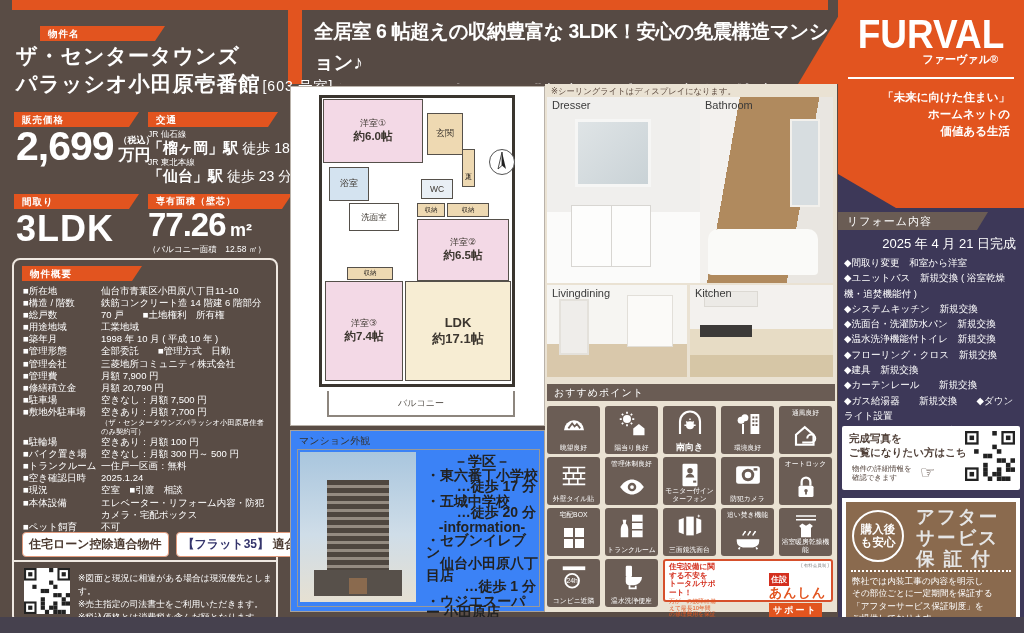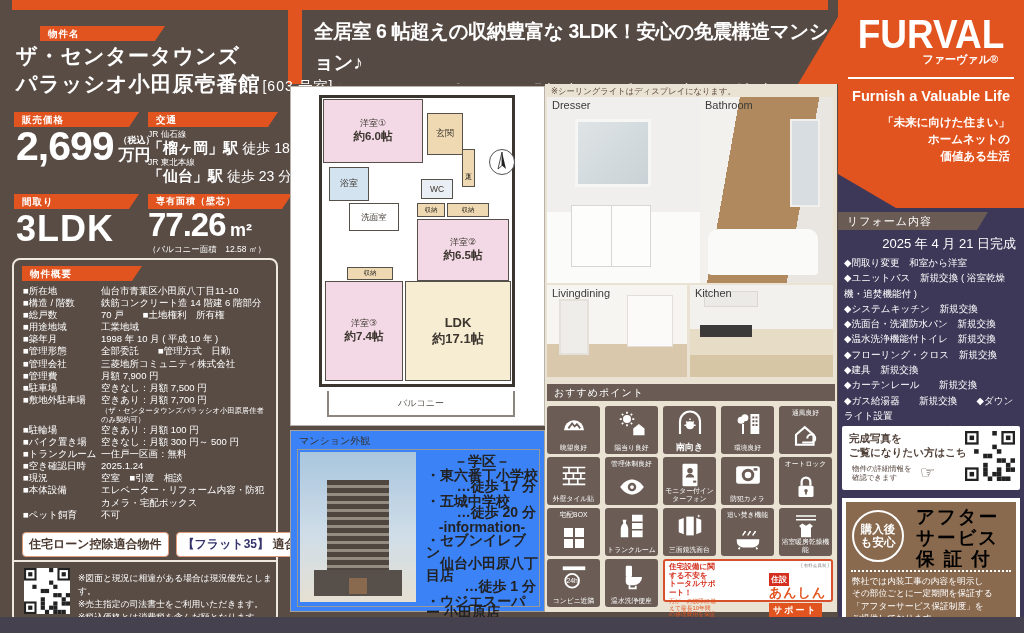--- a/index.html
+++ b/index.html
@@ -127,21 +127,21 @@
   #reform-date{position:absolute;right:8px;top:27px;color:#fff;font-size:13px;}
   #reform-items{position:absolute;left:6px;top:47px;width:176px;color:#fff;font-size:9.6px;line-height:15.3px;}
   #photoqr-box{position:absolute;left:4px;top:218px;width:178px;height:64px;background:#fff;border-radius:2px;}
   #photoqr-box .l1{position:absolute;left:7px;top:6px;color:#4f3f37;font-size:10.5px;font-weight:bold;line-height:13.5px;}
   #photoqr-box .sub{position:absolute;left:10px;top:38px;color:#4f3f37;font-size:7.4px;line-height:9px;}
   #photoqr-box .hand{position:absolute;left:78px;top:36px;color:#4f3f37;font-size:17px;}
   #photoqr-box .qr{position:absolute;right:5px;top:5px;}
   #after-box{position:absolute;left:4px;top:290px;width:178px;height:130px;background:#fff;padding:4px;box-sizing:border-box;}
   #after-inner{width:100%;height:100%;background:#8a6a4e;position:relative;}
   #after-circle{position:absolute;left:6px;top:8px;width:52px;height:52px;border:2px solid #fff;border-radius:50%;color:#fff;font-size:11.5px;font-weight:bold;display:flex;flex-direction:column;align-items:center;justify-content:center;line-height:13px;box-sizing:border-box;}
-  #after-title{position:absolute;left:70px;top:4px;color:#000000;font-size:18.5px;font-weight:bold;letter-spacing:2px;line-height:21px;}
+  #after-title{position:absolute;left:70px;top:4px;color:#e5e5e5;font-size:18.5px;font-weight:bold;letter-spacing:2px;line-height:21px;}
   #after-dots{position:absolute;left:5px;top:68px;width:160px;border-top:2px dotted #fff;}
   #after-body{position:absolute;left:6px;top:73px;color:#fff;font-size:8.7px;line-height:12.3px;}
   #bottom-bar{left:0;top:617px;width:1024px;height:16px;background:#46414e;}
 </style>
 </head>
 <body>
 
 <div id="flyer">
   <div class="abs" id="topbar"></div>
 
@@ -206,20 +206,24 @@
           <span class="t">■管理形態</span>
           <span class="v">全部委託　　■管理方式　日勤</span>
         </div>
         <div class="ov-row">
           <span class="t">■管理会社</span>
           <span class="v">三菱地所コミュニティ株式会社</span>
         </div>
         <div class="ov-row">
           <span class="t">■管理費</span>
           <span class="v">月額 7,900 円</span>
+        </div>
+        <div class="ov-row">
+          <span class="t">■修繕積立金</span>
+          <span class="v">月額 20,790 円</span>
         </div>
         <div class="ov-row">
           <span class="t">■駐車場</span>
           <span class="v">空きなし：月額 7,500 円</span>
         </div>
         <div class="ov-row">
           <span class="t">■敷地外駐車場</span>
           <span class="v">空きあり：月額 7,700 円</span>
         </div>
         <div class="ov-note">（ザ・センタータウンズパラッシオ小田原居住者のみ契約可）</div>
@@ -577,21 +581,20 @@
         <div class="b2">あんしん</div>
         <span class="b3">サポート</span>
       </div>
     </div>
   </div>
 
   <div class="abs" id="furval-block">
     <div id="furval-logo">FURVAL</div>
     <div id="furval-kana">ファーヴァル®</div>
     <div id="furval-hr"></div>
-    <div id="furval-slogan">Furnish a Valuable Life</div>
     <div id="furval-tagline">
         <div>「未来に向けた住まい」</div>
         <div>ホームネットの</div>
         <div>価値ある生活</div>
       </div>
     <div id="furval-tri"></div>
   </div>
 
   <div class="abs" id="navy-panel">
     <div id="reform-label">リフォーム内容</div>

